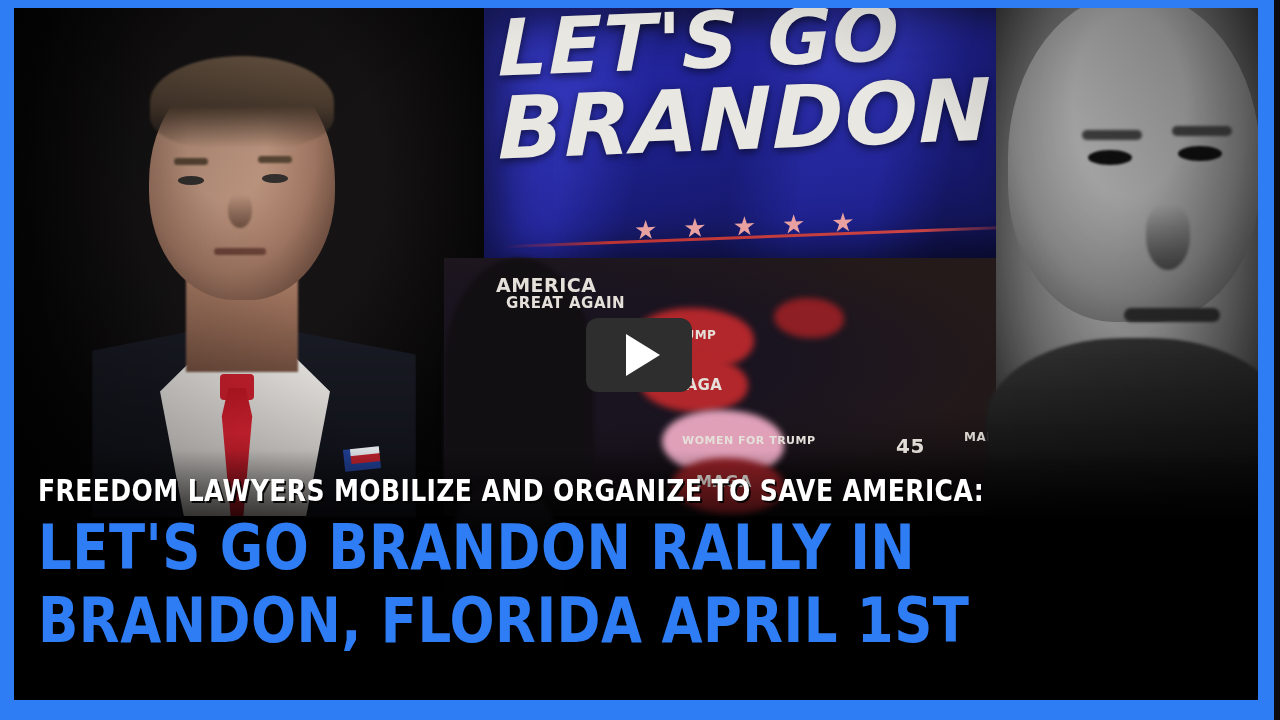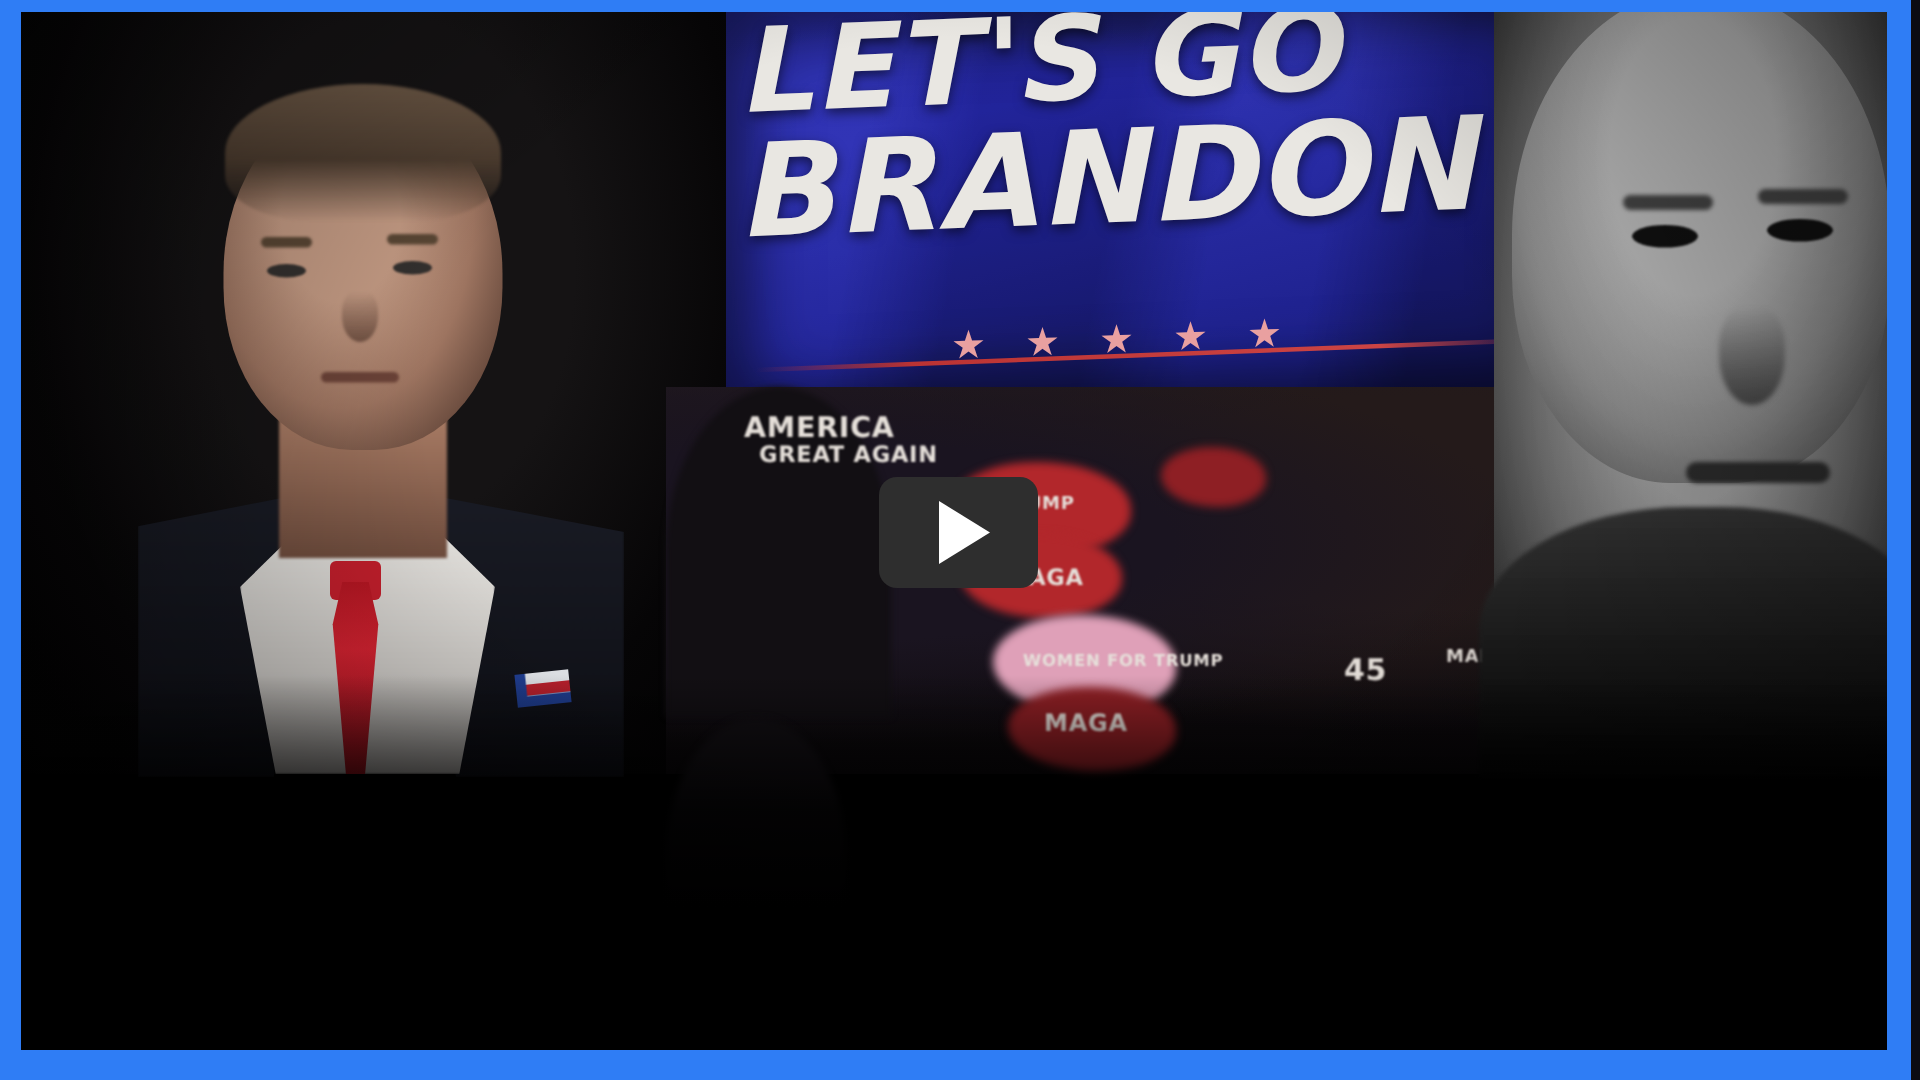--- a/index.html
+++ b/index.html
@@ -293,19 +293,24 @@
         <div class="pr-eye" style="left:182px;top:138px;"></div>
         <div class="pr-nose"></div>
         <div class="pr-mouth"></div>
         <div class="pr-shoulder"></div>
       </div>
 
       <div class="vignette"></div>
       <div class="bottom-fade"></div>
     </div>
 
+    <div class="headline">
+      <div class="hl-kicker">FREEDOM LAWYERS MOBILIZE AND ORGANIZE TO SAVE AMERICA:</div>
+      <div class="hl-main">LET'S GO BRANDON RALLY IN</div>
+      <div class="hl-main">BRANDON, FLORIDA APRIL 1ST</div>
+    </div>
 
     <div class="play-btn" title="Play">
       <div class="play-tri"></div>
     </div>
 
   </div>
 </div>
 
 </body></html>

